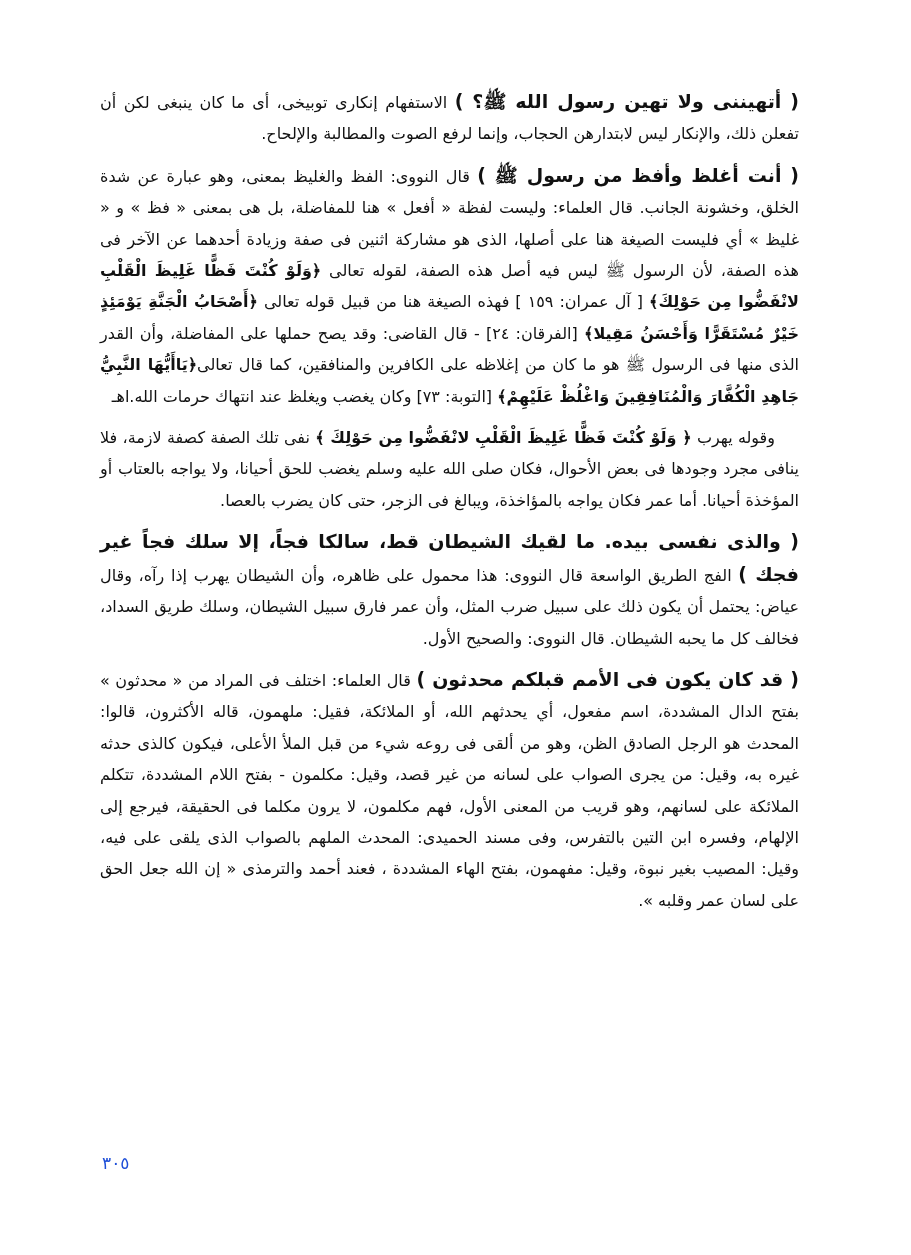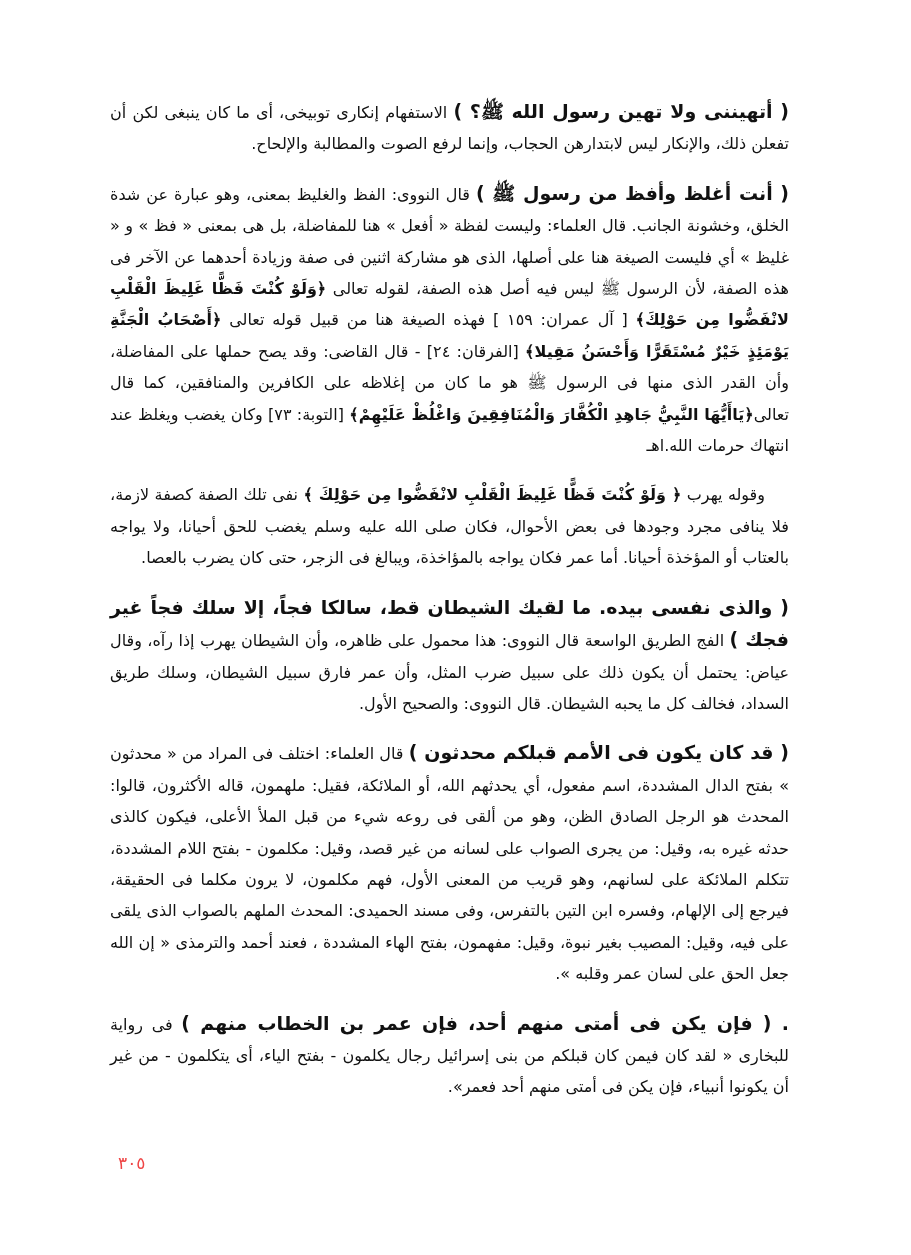--- a/index.html
+++ b/index.html
@@ -5,28 +5,28 @@
   html, body { margin: 0; padding: 0; background: #ffffff; }
   body {
     width: 911px; height: 1255px; position: relative; overflow: hidden;
     font-family: "DejaVu Sans", sans-serif; color: #111;
   }
   .page {
     position: absolute; left: 92px; top: 78px; width: 715px;
     direction: rtl; text-align: justify;
     font-size: 16px; line-height: 31.4px;
   }
-  .para { margin: 18px; }
+  .para { margin: 8px; }
   .gap-md { margin-top: 10px; }
   .indent { text-indent: 24px; }
   .lead { font-weight: bold; font-size: 19px; }
   .quran { font-weight: bold; }
   .page-number {
     position: absolute; left: 102px; top: 1153px;
-    font-size: 17px; direction: rtl; color: #ef4444; margin-left: 16px;
+    font-size: 17px; direction: rtl; color: #1d4ed8;
   }
 </style>
 </head>
 <body>
 
 <div class="page">
 
   <p class="para">
     <span class="lead">( أتهيننى ولا تهين رسول الله ﷺ؟ )</span><span> الاستفهام إنكارى توبيخى، أى ما كان ينبغى لكن أن تفعلن ذلك، والإنكار ليس لابتدارهن الحجاب، وإنما لرفع الصوت والمطالبة والإلحاح.</span>
   </p>
@@ -40,20 +40,17 @@
   </p>
 
   <p class="para gap-md">
     <span class="lead">( والذى نفسى بيده. ما لقيك الشيطان قط، سالكا فجاً، إلا سلك فجاً غير فجك )</span><span> الفج الطريق الواسعة قال النووى: هذا محمول على ظاهره، وأن الشيطان يهرب إذا رآه، وقال عياض: يحتمل أن يكون ذلك على سبيل ضرب المثل، وأن عمر فارق سبيل الشيطان، وسلك طريق السداد، فخالف كل ما يحبه الشيطان. قال النووى: والصحيح الأول.</span>
   </p>
 
   <p class="para gap-md">
     <span class="lead">( قد كان يكون فى الأمم قبلكم محدثون )</span><span> قال العلماء: اختلف فى المراد من « محدثون » بفتح الدال المشددة، اسم مفعول، أي يحدثهم الله، أو الملائكة، فقيل: ملهمون، قاله الأكثرون، قالوا: المحدث هو الرجل الصادق الظن، وهو من ألقى فى روعه شيء من قبل الملأ الأعلى، فيكون كالذى حدثه غيره به، وقيل: من يجرى الصواب على لسانه من غير قصد، وقيل: مكلمون - بفتح اللام المشددة، تتكلم الملائكة على لسانهم، وهو قريب من المعنى الأول، فهم مكلمون، لا يرون مكلما فى الحقيقة، فيرجع إلى الإلهام، وفسره ابن التين بالتفرس، وفى مسند الحميدى: المحدث الملهم بالصواب الذى يلقى على فيه، وقيل: المصيب بغير نبوة، وقيل: مفهمون، بفتح الهاء المشددة ، فعند أحمد والترمذى « إن الله جعل الحق على لسان عمر وقلبه ».</span>
   </p>
 
-  <p class="para gap-md">
-    <span class="lead">. ( فإن يكن فى أمتى منهم أحد، فإن عمر بن الخطاب منهم )</span><span> فى رواية للبخارى « لقد كان فيمن كان قبلكم من بنى إسرائيل رجال يكلمون - بفتح الياء، أى يتكلمون - من غير أن يكونوا أنبياء، فإن يكن فى أمتى منهم أحد فعمر».</span>
-  </p>
 
 
 </div>
 
 <div class="page-number">٣٠٥</div>
 
 </body></html>

